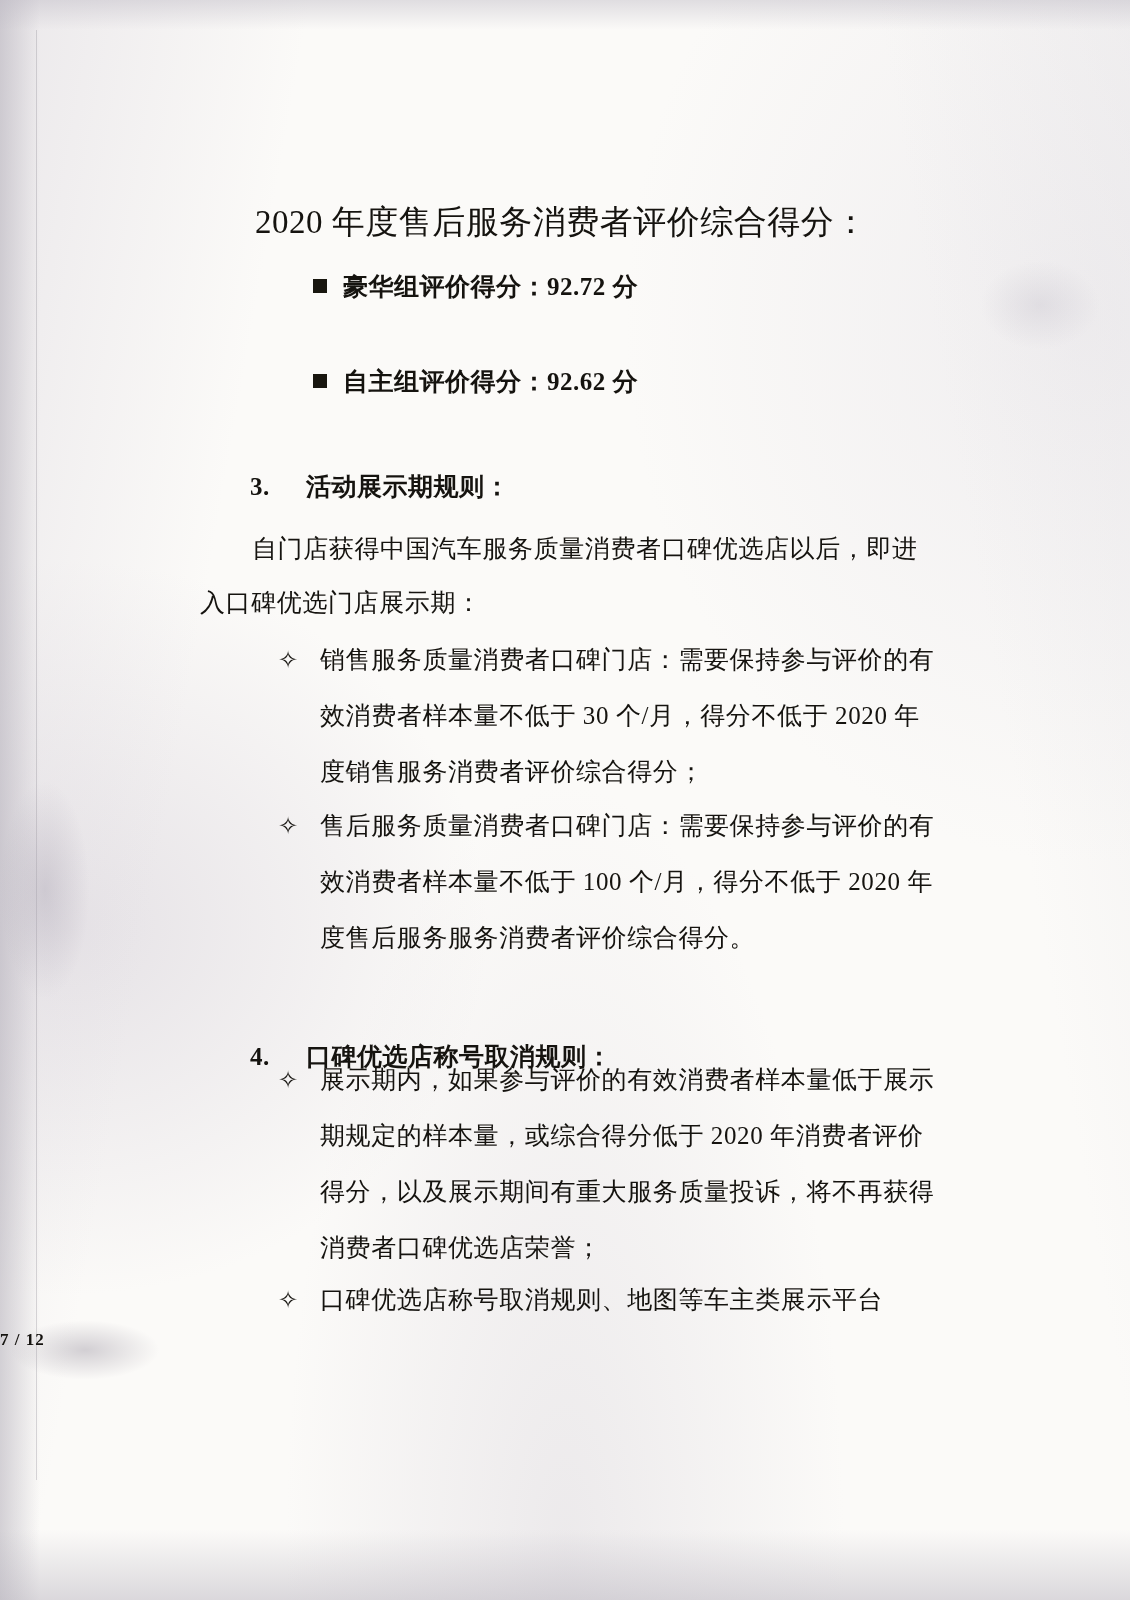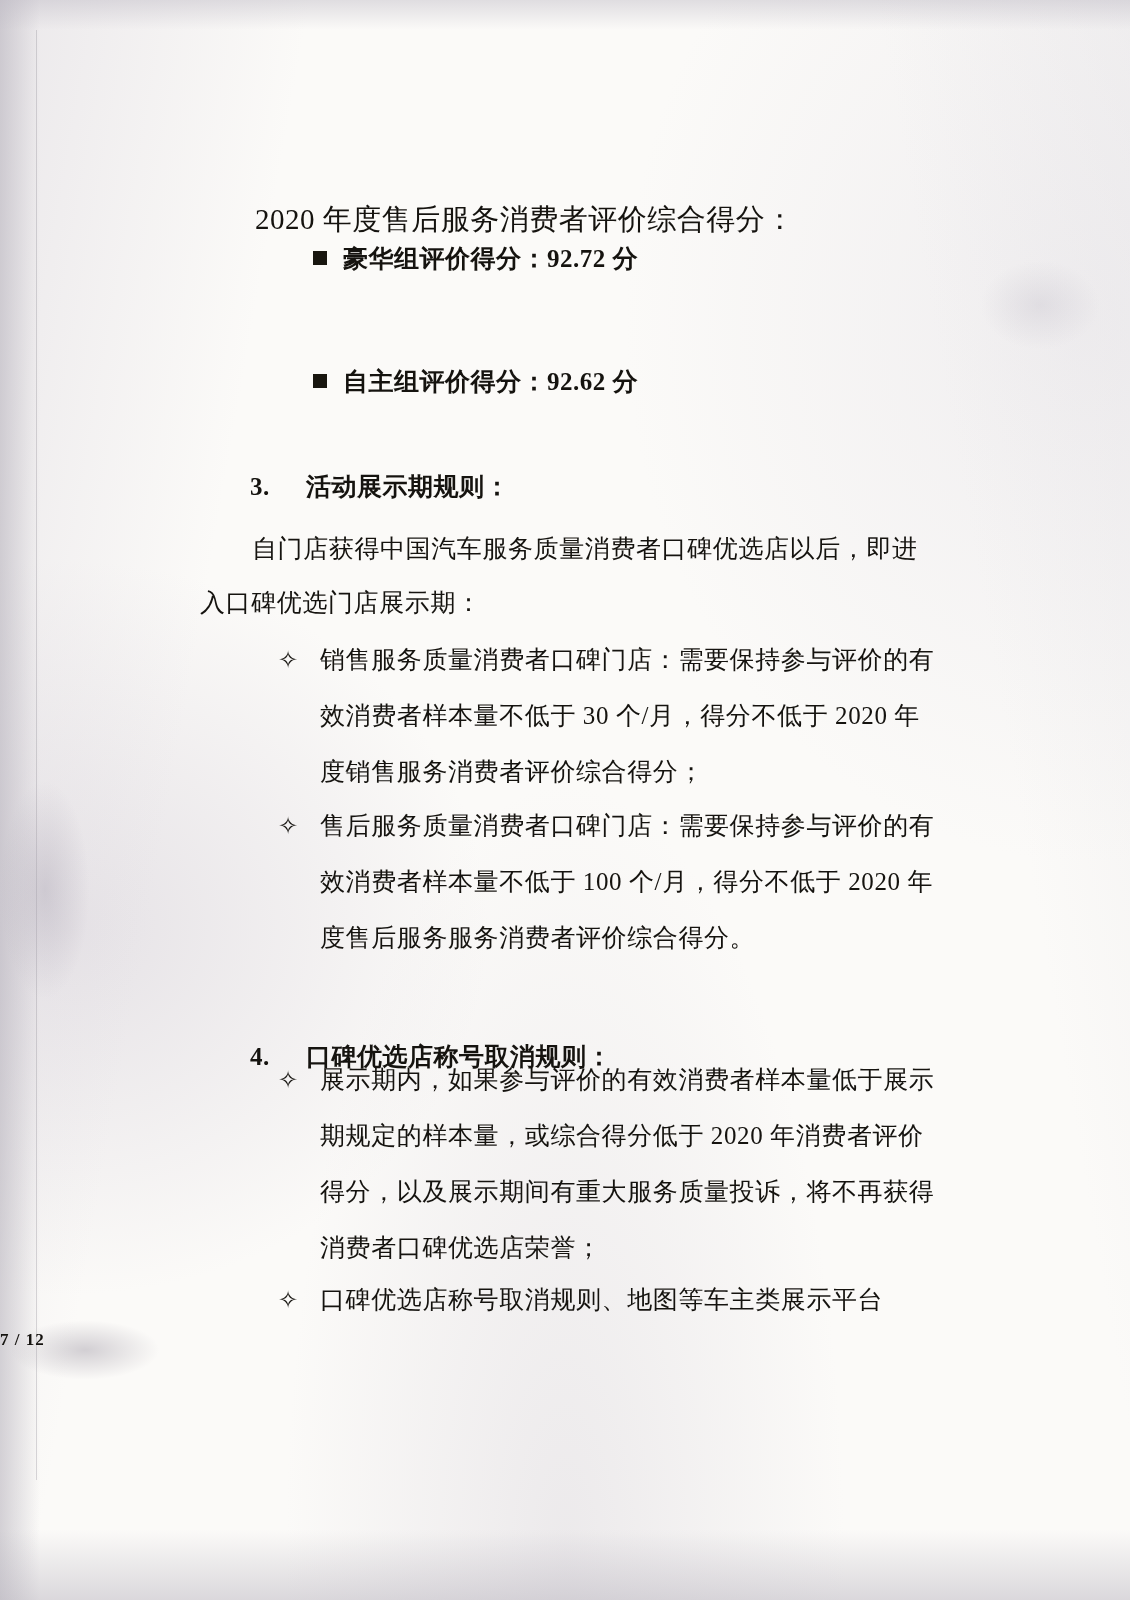--- a/index.html
+++ b/index.html
@@ -87,40 +87,40 @@
     width: 1130px;
     height: 1600px;
     color: #15130f;
   }
 
   
   .line-intro {
     position: absolute;
     left: 255px;
     top: 200px;
-    font-size: 29px;
+    font-size: 33px;
     letter-spacing: 0.5px;
     white-space: nowrap;
   }
 
   .bullet-sq {
     position: absolute;
     font-size: 25px;
     font-weight: bold;
     letter-spacing: 0.5px;
     white-space: nowrap;
   }
   .bullet-sq .mk {
     display: inline-block;
     width: 14px; height: 14px;
     background: #18160f;
     margin-right: 16px;
     vertical-align: 2px;
   }
-  .b1 { left: 313px; top: 242px; text-align: center; }
+  .b1 { left: 313px; top: 270px; text-align: center; }
   .b2 { left: 313px; top: 310px; }
   .b3 { left: 313px; top: 365px; }
 
   .num-head {
     position: absolute;
     font-size: 25px;
     font-weight: bold;
     letter-spacing: 0.5px;
     white-space: nowrap;
   }

